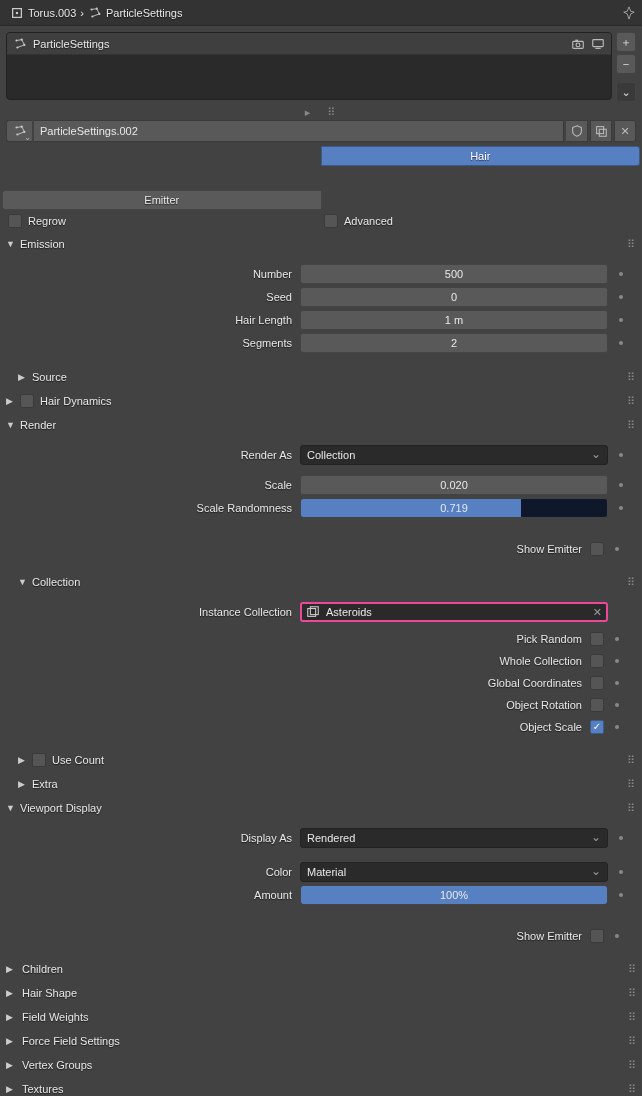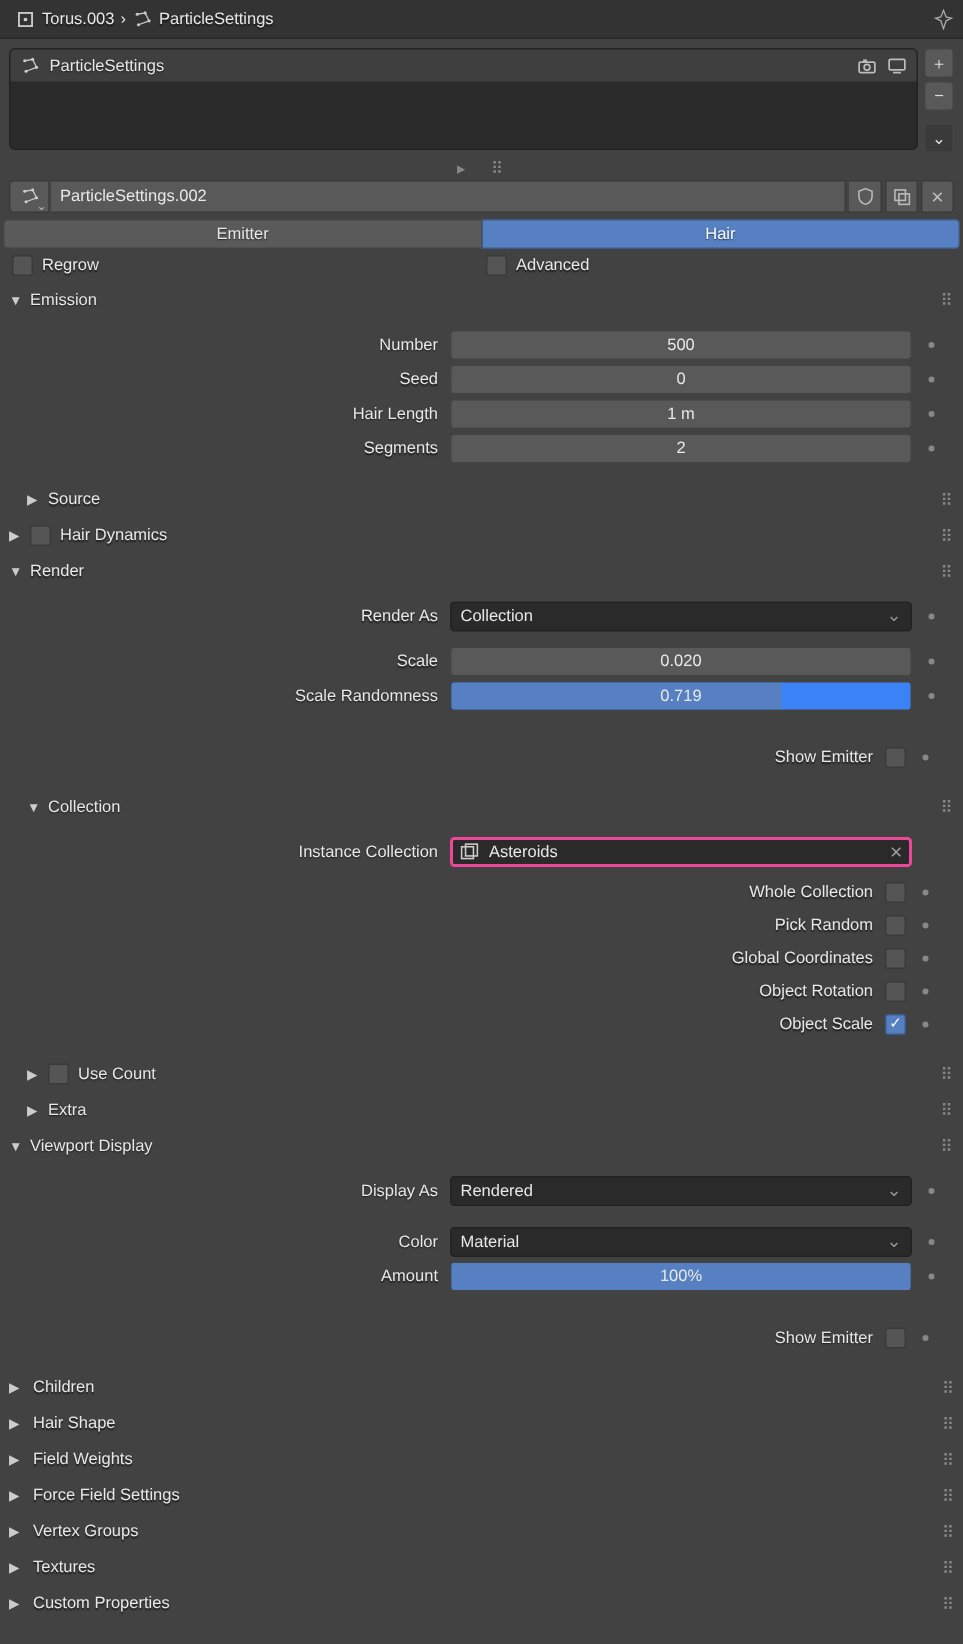--- a/index.html
+++ b/index.html
@@ -39,21 +39,21 @@
 .dbrow { display:flex; align-items:center; padding: 4px 6px; gap:2px; }
 .dbrow .icbtn { width:26px; height:22px; background:#595959; border:1px solid #3a3a3a; border-radius:3px 0 0 3px; display:flex; align-items:center; justify-content:center; position:relative; border-right:none;}
 .dbrow .nminput { flex:1; height:22px; background:#595959; border:1px solid #3a3a3a; border-left:none; padding:0 6px; line-height:20px; color:var(--text); }
 .dbrow .endbtn { width:22px; height:22px; background:#595959; border:1px solid #3a3a3a; display:flex; align-items:center; justify-content:center; color:#ccc; }
 .dbrow .first-end{border-left:none;}
 .dbrow .last-end{border-radius:0 3px 3px 0;}
 
 
 .tabs { display:flex; padding: 0 2px; gap:0; }
 .tab { flex:1; height:20px; display:flex; align-items:center; justify-content:center; background:#5a5a5a; border:1px solid #444; color:var(--text); }
-.tab.left { border-radius:3px 0 0 3px; border-right:none; }
+.tab.left { border-radius:3px 0 0 3px; border-right:none;margin-top:44px; }
 .tab.right { border-radius:0 3px 3px 0; }
 .tab.active { background: var(--blue); border-color:#3d5a86; color:#fff; }
 
 
 .checkrow { display:flex; align-items:center; padding: 4px 8px; gap:6px;justify-content:flex-end; }
 .checkrow.split > div { flex:1; display:flex; align-items:center; gap:6px; }
 .chk { width:14px; height:14px; background:#555; border:1px solid #3a3a3a; border-radius:2px; display:inline-flex; align-items:center; justify-content:center; }
 .chk.checked { background: var(--blue); border-color:#3a5c8c; }
 .chk.checked::after { content:"✓"; color:#fff; font-size:10px; line-height:1; }
 
@@ -68,21 +68,21 @@
 
 .pbody { padding: 6px 0 10px 0; }
 .prow { display:flex; align-items:center; height:22px; margin:1px 0; }
 .plabel { width:300px; text-align:right; padding-right:8px; color:var(--text); }
 .pfield { width:308px; height:20px; display:flex; align-items:center; }
 .pfield.num { background:#595959; border:1px solid #444; border-radius:3px; justify-content:center; color:var(--text); }
 .pfield.sel { background:#2a2a2a; border:1px solid #222; border-radius:3px; padding:0 6px; color:var(--text); justify-content:flex-start; position:relative; }
 .pfield.sel::after { content:"⌄"; position:absolute; right:6px; color:#999; font-size:12px; top:1px; }
 .pfield.collref { background:#2a2a2a; border:2px solid #ec4899; border-radius:3px; padding:0 4px; display:flex; align-items:center; gap:6px; }
 .pfield.collref .xbtn { margin-left:auto; color:#999; }
-.pfield.slider { background:#3b82f6; border:1px solid #444; border-radius:3px; position:relative; justify-content:center; overflow:hidden; }
+.pfield.slider { background:#0f172a; border:1px solid #444; border-radius:3px; position:relative; justify-content:center; overflow:hidden; }
 .pfield.slider .fill { position:absolute; left:0; top:0; bottom:0; background:var(--blue); }
 .pfield.slider .val { position:relative; z-index:1; }
 .extracol { width:26px; display:flex; align-items:center; justify-content:center; }
 .dot { width:4px; height:4px; background:#888; border-radius:50%; }
 
 
 .rcheck { display:flex; align-items:center; height:22px; }
 .rcheck .rlabel { width:590px; text-align:right; padding-right:8px; }
 .rcheck .chk { }
 .rcheck .extracol { width:26px; }
@@ -304,28 +304,28 @@
           <rect x="2" y="4" width="9" height="9" fill="none" stroke="#ccc" stroke-width="1.2"></rect>
           <rect x="5" y="2" width="9" height="9" fill="none" stroke="#ccc" stroke-width="1.2"></rect>
         </svg>
       <span>Asteroids</span>
       <span class="xbtn">✕</span>
     </div>
     <div class="extracol"></div>
   </div>
   <div style="height:4px"></div>
   <div class="rcheck">
+      <div class="rlabel ts">Pick Random</div>
+      <span class="chk"></span>
+      <div class="extracol">
+        <span class="dot"></span>
+      </div>
+    </div>
+  <div class="rcheck">
       <div class="rlabel ts">Whole Collection</div>
-      <span class="chk"></span>
-      <div class="extracol">
-        <span class="dot"></span>
-      </div>
-    </div>
-  <div class="rcheck">
-      <div class="rlabel ts">Pick Random</div>
       <span class="chk"></span>
       <div class="extracol">
         <span class="dot"></span>
       </div>
     </div>
   <div class="rcheck">
       <div class="rlabel ts">Global Coordinates</div>
       <span class="chk"></span>
       <div class="extracol">
         <span class="dot"></span>

